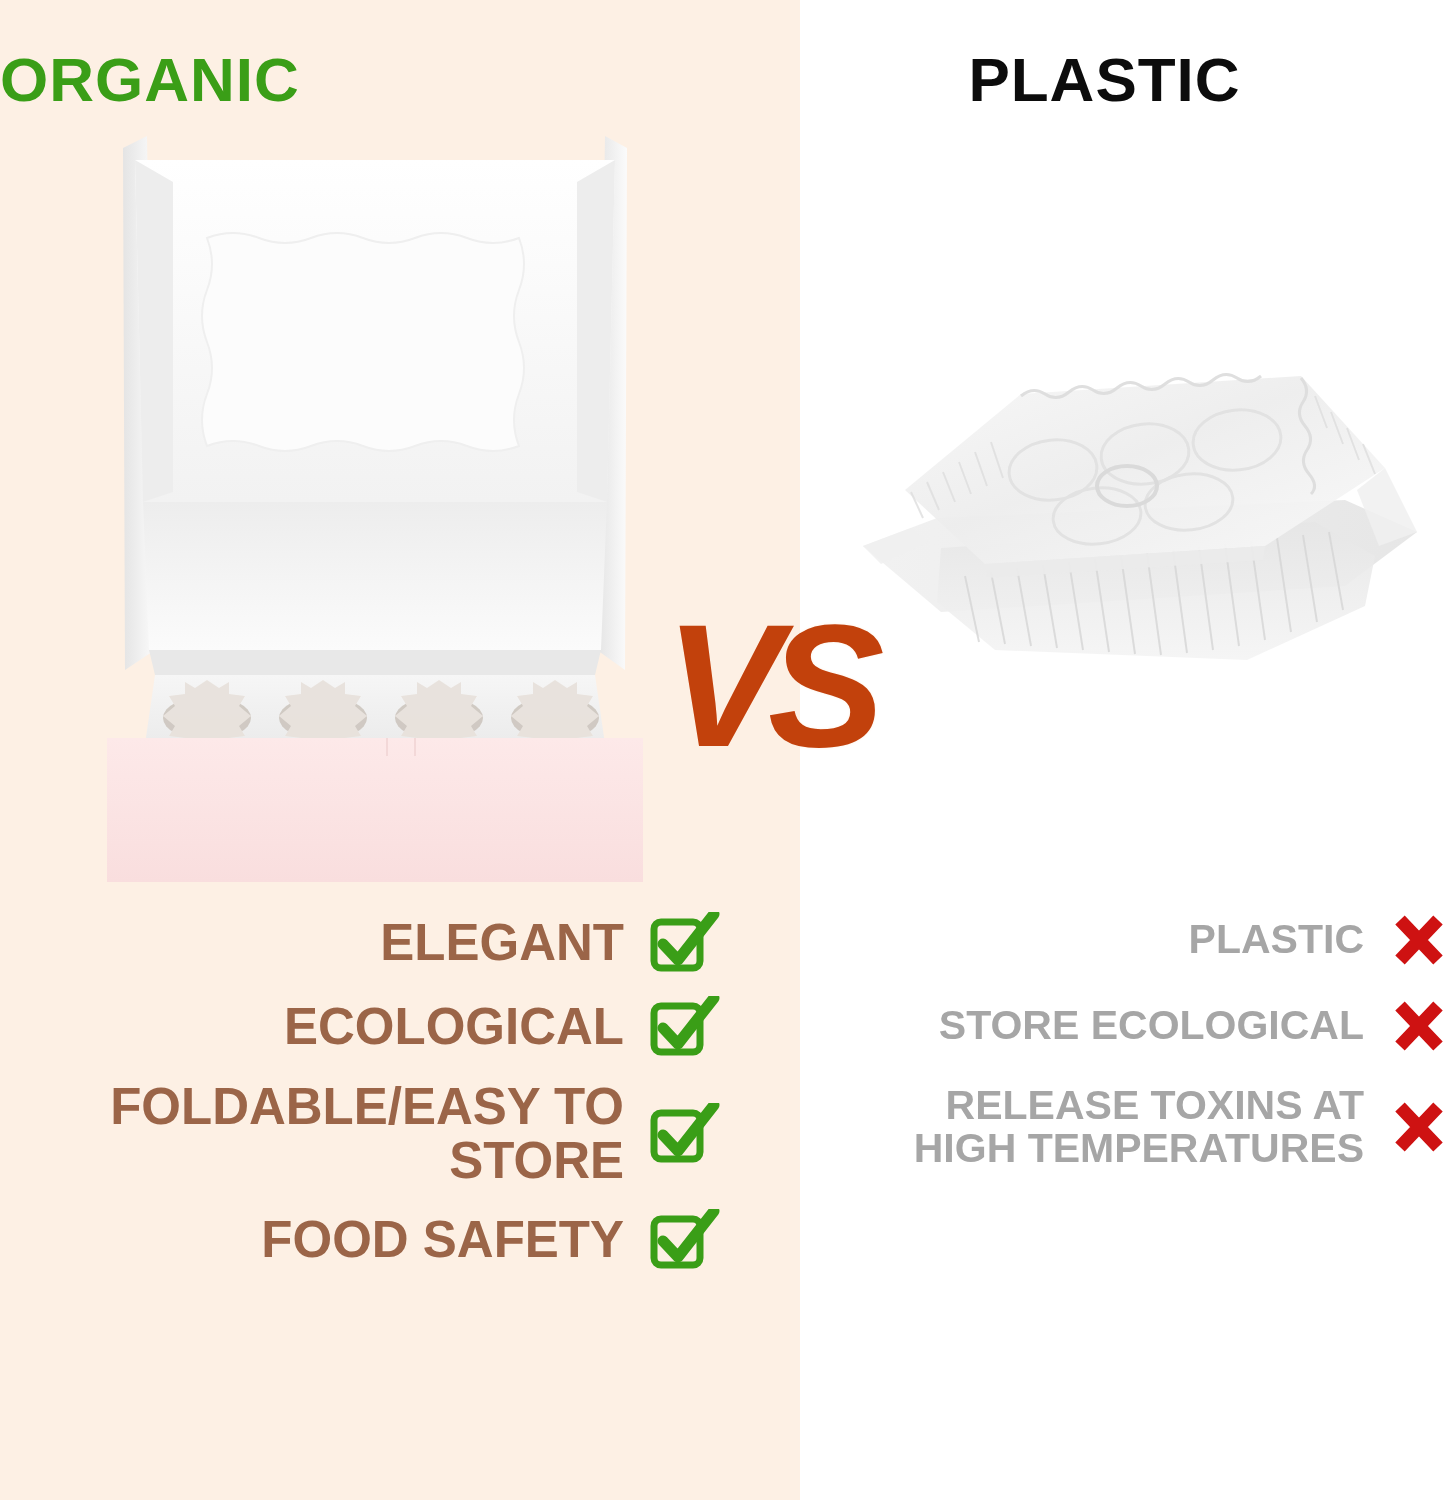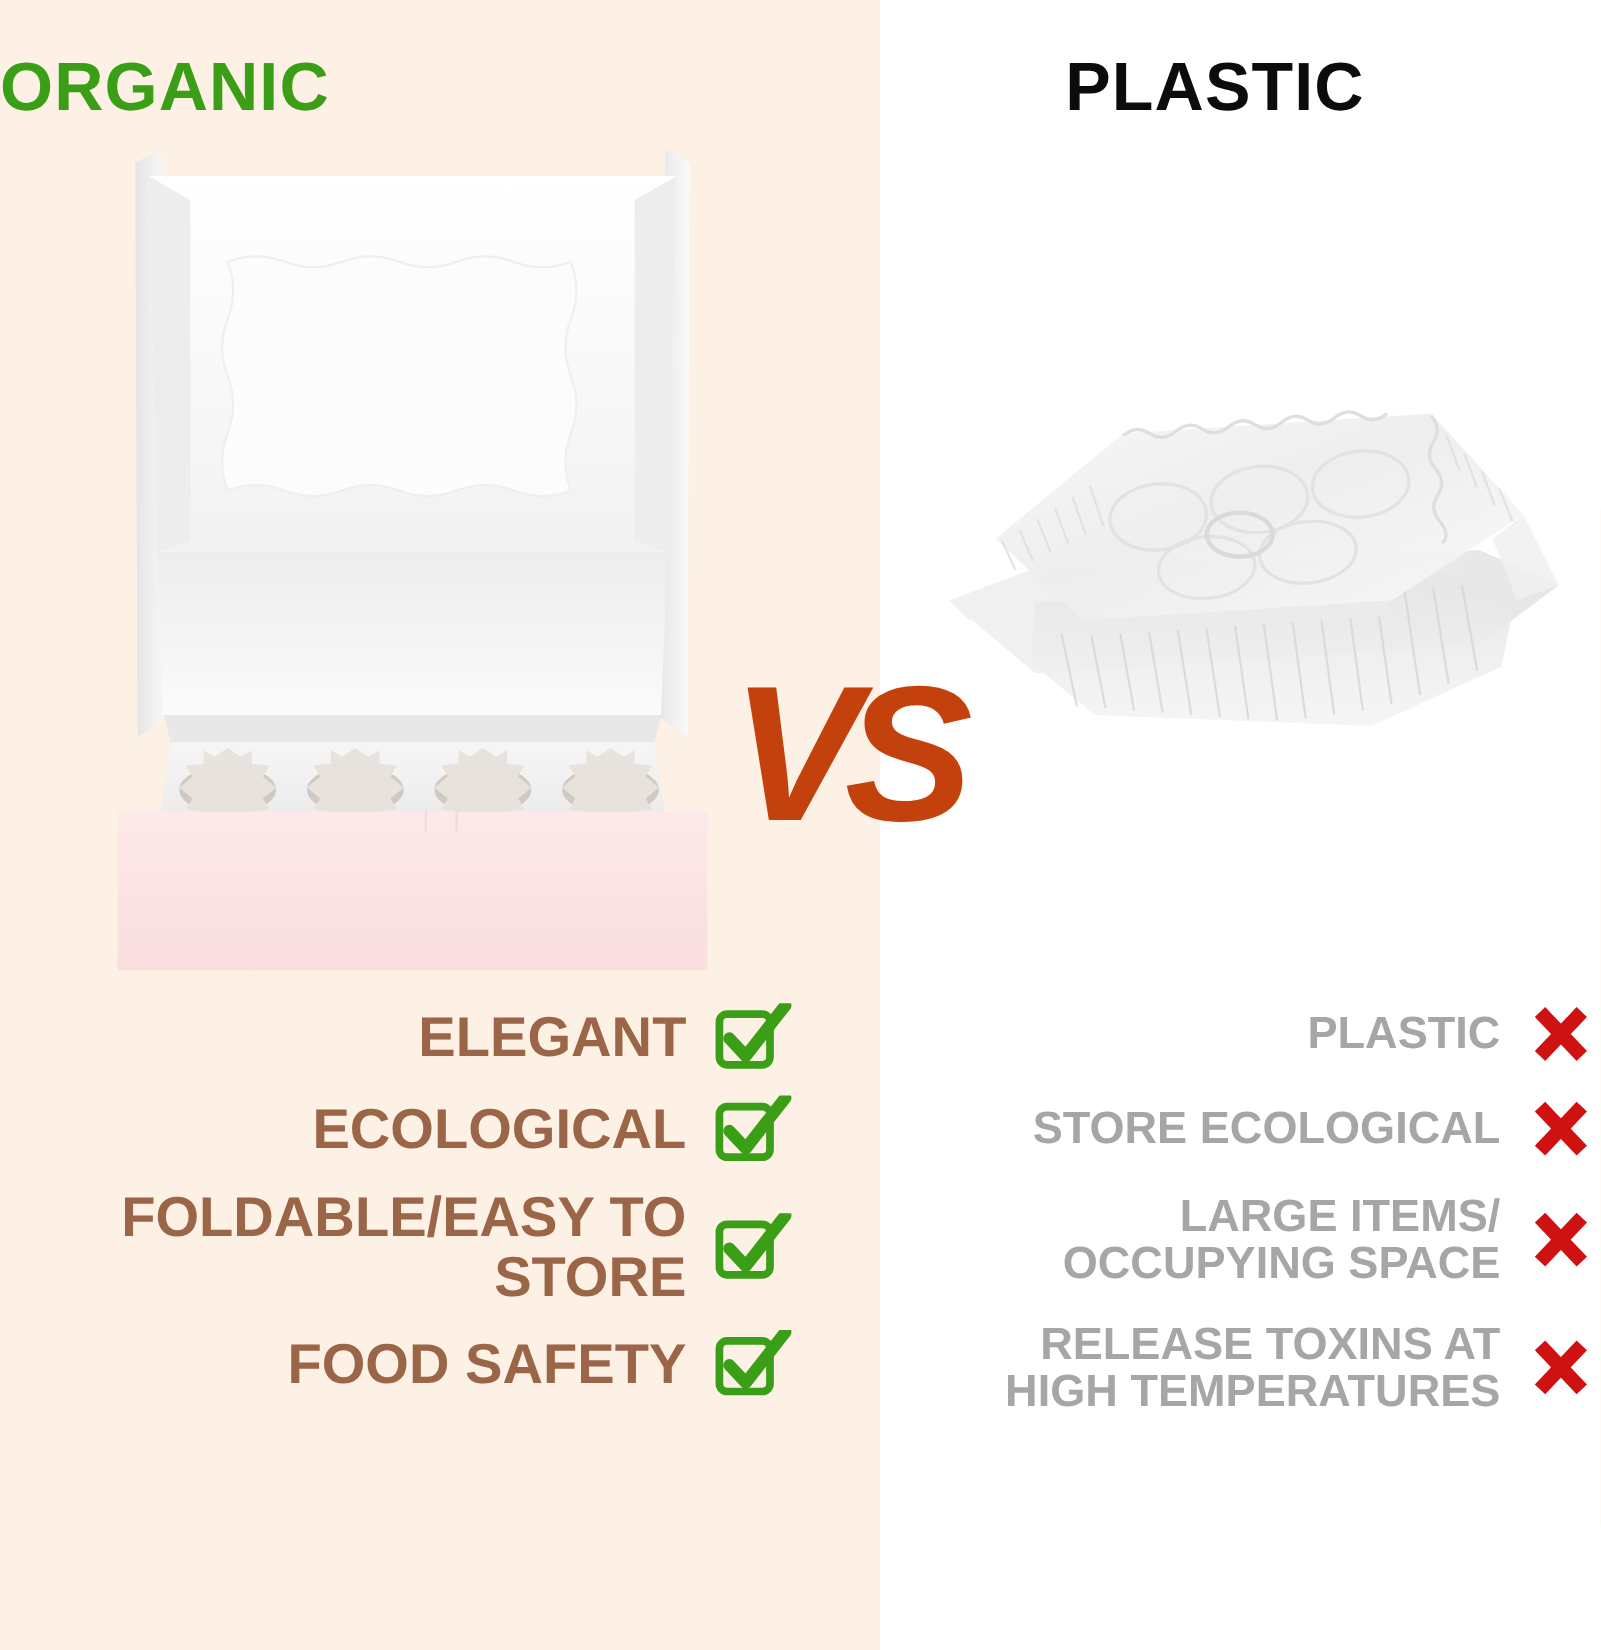--- a/index.html
+++ b/index.html
@@ -348,28 +348,20 @@
 
     <div class="feature-row">
       <div class="feature-label">STORE ECOLOGICAL</div>
       <div class="feature-mark cross-icon">
         <svg viewBox="0 0 62 56" xmlns="http://www.w3.org/2000/svg">
           <path d="M12 8 L50 48 M50 8 L12 48" stroke="#CE1212" stroke-width="13" stroke-linecap="butt"></path>
         </svg>
       </div>
     </div>
 
-    <div class="feature-row">
-      <div class="feature-label">LARGE ITEMS/ OCCUPYING SPACE</div>
-      <div class="feature-mark cross-icon">
-        <svg viewBox="0 0 62 56" xmlns="http://www.w3.org/2000/svg">
-          <path d="M12 8 L50 48 M50 8 L12 48" stroke="#CE1212" stroke-width="13" stroke-linecap="butt"></path>
-        </svg>
-      </div>
-    </div>
 
     <div class="feature-row">
       <div class="feature-label">RELEASE TOXINS AT HIGH TEMPERATURES</div>
       <div class="feature-mark cross-icon">
         <svg viewBox="0 0 62 56" xmlns="http://www.w3.org/2000/svg">
           <path d="M12 8 L50 48 M50 8 L12 48" stroke="#CE1212" stroke-width="13" stroke-linecap="butt"></path>
         </svg>
       </div>
     </div>
 

